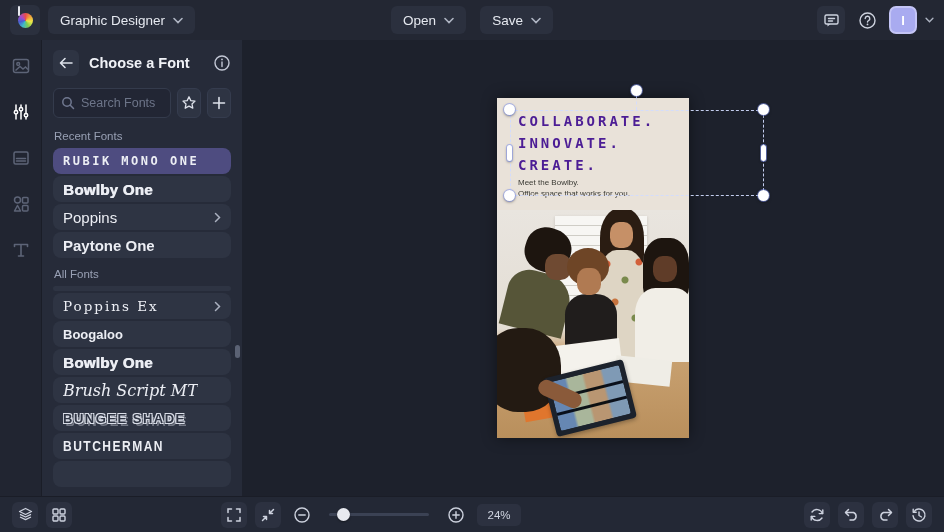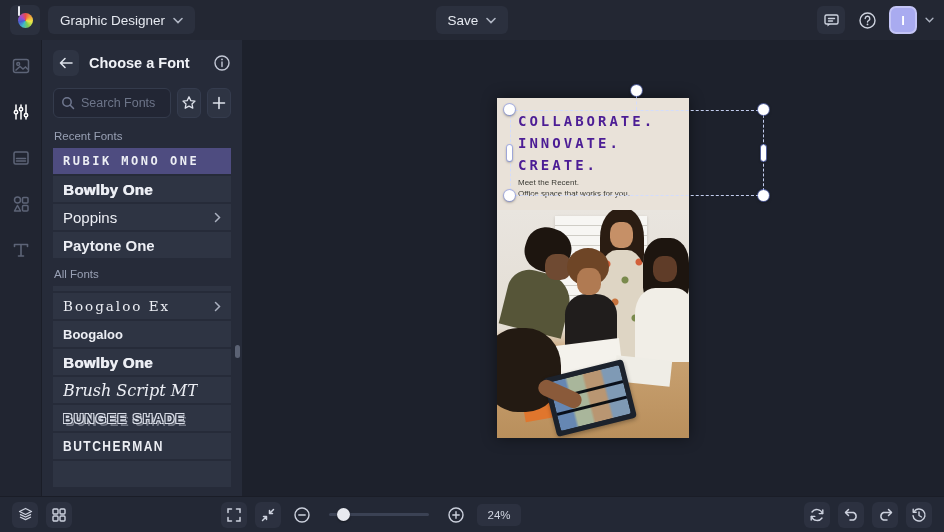--- a/index.html
+++ b/index.html
@@ -49,21 +49,21 @@
   .search-row { display:flex; gap:6px; margin-bottom:12px; }
   .search-box { flex:1; height:30px; background:#222634; border:1px solid #343b4c; border-radius:6px;
     display:flex; align-items:center; padding:0 7px; gap:6px; color:#707890; }
   .search-box input { background:transparent; border:0; outline:0; color:#cdd2de; width:82px;
     font-size:12.5px; font-family:"Liberation Sans",sans-serif; }
   .search-box input::placeholder { color:#6d7589; }
   .sq-btn { width:30px; height:30px; background:#2e3443; border:1px solid #353c4e; border-radius:6px;
     color:#dde1ea; display:flex; align-items:center; justify-content:center; cursor:pointer; }
   .sec-label { color:#98a0b4; font-size:11.5px; margin:2px 0 6px 1px; }
   .font-list { display:flex; flex-direction:column; gap:2px; margin-bottom:10px; }
-  .font-item { height:26px; background:#2e3443; border-radius:0; color:#eceef4;
+  .font-item { height:26px; background:#2e3443; border-radius:8px; color:#eceef4;
     display:flex; align-items:center; padding:0 10px; cursor:pointer; white-space:nowrap; overflow:hidden; }
   .font-item.selected { background:#4e4c80; }
   .fi-label { overflow:hidden; text-overflow:clip; }
   .fi-chevron { margin-left:auto; color:#aab0bf; flex:0 0 auto; }
   .font-item.partial { height:5px; }
   .scroll-thumb { position:absolute; right:2px; top:305px; width:5px; height:13px;
     background:#5b6274; border-radius:3px; }
 
   
   .fs-rubik-mono .fi-label { font-family:"DejaVu Sans Mono",monospace; font-weight:bold; font-size:12px; letter-spacing:2.5px; }
@@ -162,20 +162,26 @@
       <div class="logo-b"></div>
     </div>
     <div class="menu-btn">
       <span>Graphic Designer</span>
       <svg class="chev" width="10" height="7" viewBox="0 0 10 7">
           <path d="M1 1.5 L5 5.5 L9 1.5" stroke="currentColor" stroke-width="1.6" fill="none" stroke-linecap="round"></path>
         </svg>
     </div>
     <div class="tb-center">
       <div class="menu-btn">
+        <span>Open</span>
+        <svg class="chev" width="10" height="7" viewBox="0 0 10 7">
+            <path d="M1 1.5 L5 5.5 L9 1.5" stroke="currentColor" stroke-width="1.6" fill="none" stroke-linecap="round"></path>
+          </svg>
+      </div>
+      <div class="menu-btn">
         <span>Save</span>
         <svg class="chev" width="10" height="7" viewBox="0 0 10 7">
             <path d="M1 1.5 L5 5.5 L9 1.5" stroke="currentColor" stroke-width="1.6" fill="none" stroke-linecap="round"></path>
           </svg>
       </div>
     </div>
     <div class="tb-right">
       <div class="icon-btn boxed">
         <svg width="17" height="17" viewBox="0 0 17 17" fill="none" stroke="currentColor" stroke-width="1.4">
             <rect x="2" y="3" width="13" height="9" rx="1.5"></rect>
@@ -291,21 +297,21 @@
           </div>
           <div class="font-item fs-paytone">
             <span class="fi-label">Paytone One</span>
           </div>
         </div>
 
       <div class="sec-label">All Fonts</div>
       <div class="font-list" id="all-list">
         <div class="font-item partial"></div>
       <div class="font-item fs-biorhyme">
-            <span class="fi-label">Boogaloo Ex</span>
+            <span class="fi-label">Poppins Ex</span>
             <svg width="7" height="11" viewBox="0 0 7 11" class="fi-chevron">
               <path d="M1.5 1.5 L5.5 5.5 L1.5 9.5" stroke="currentColor" stroke-width="1.5" fill="none" stroke-linecap="round"></path>
             </svg>
           </div>
           <div class="font-item fs-boogaloo">
             <span class="fi-label">Boogaloo</span>
           </div>
           <div class="font-item fs-bowlby">
             <span class="fi-label">Bowlby One</span>
           </div>
@@ -325,21 +331,21 @@
     </div>
 
     <div class="canvas-wrap">
       <div class="poster">
         <div class="poster-title">
           <div>COLLABORATE.</div>
           <div>INNOVATE.</div>
           <div>CREATE.</div>
         </div>
         <div class="poster-sub">
-          <div>Meet the Recent.</div>
+          <div>Meet the Bowlby.</div>
           <div>Office space that works for you.</div>
         </div>
         <div class="photo">
           <div class="whiteboard"></div>
           <div class="w3-hair p-hair" style="background:#2a1c12"></div>
           <div class="w3-face p-skin"></div>
           <div class="w3-dress"></div>
           <div class="w1-hair p-hair"></div>
           <div class="w1-top"></div>
           <div class="w1-face p-skin"></div>

